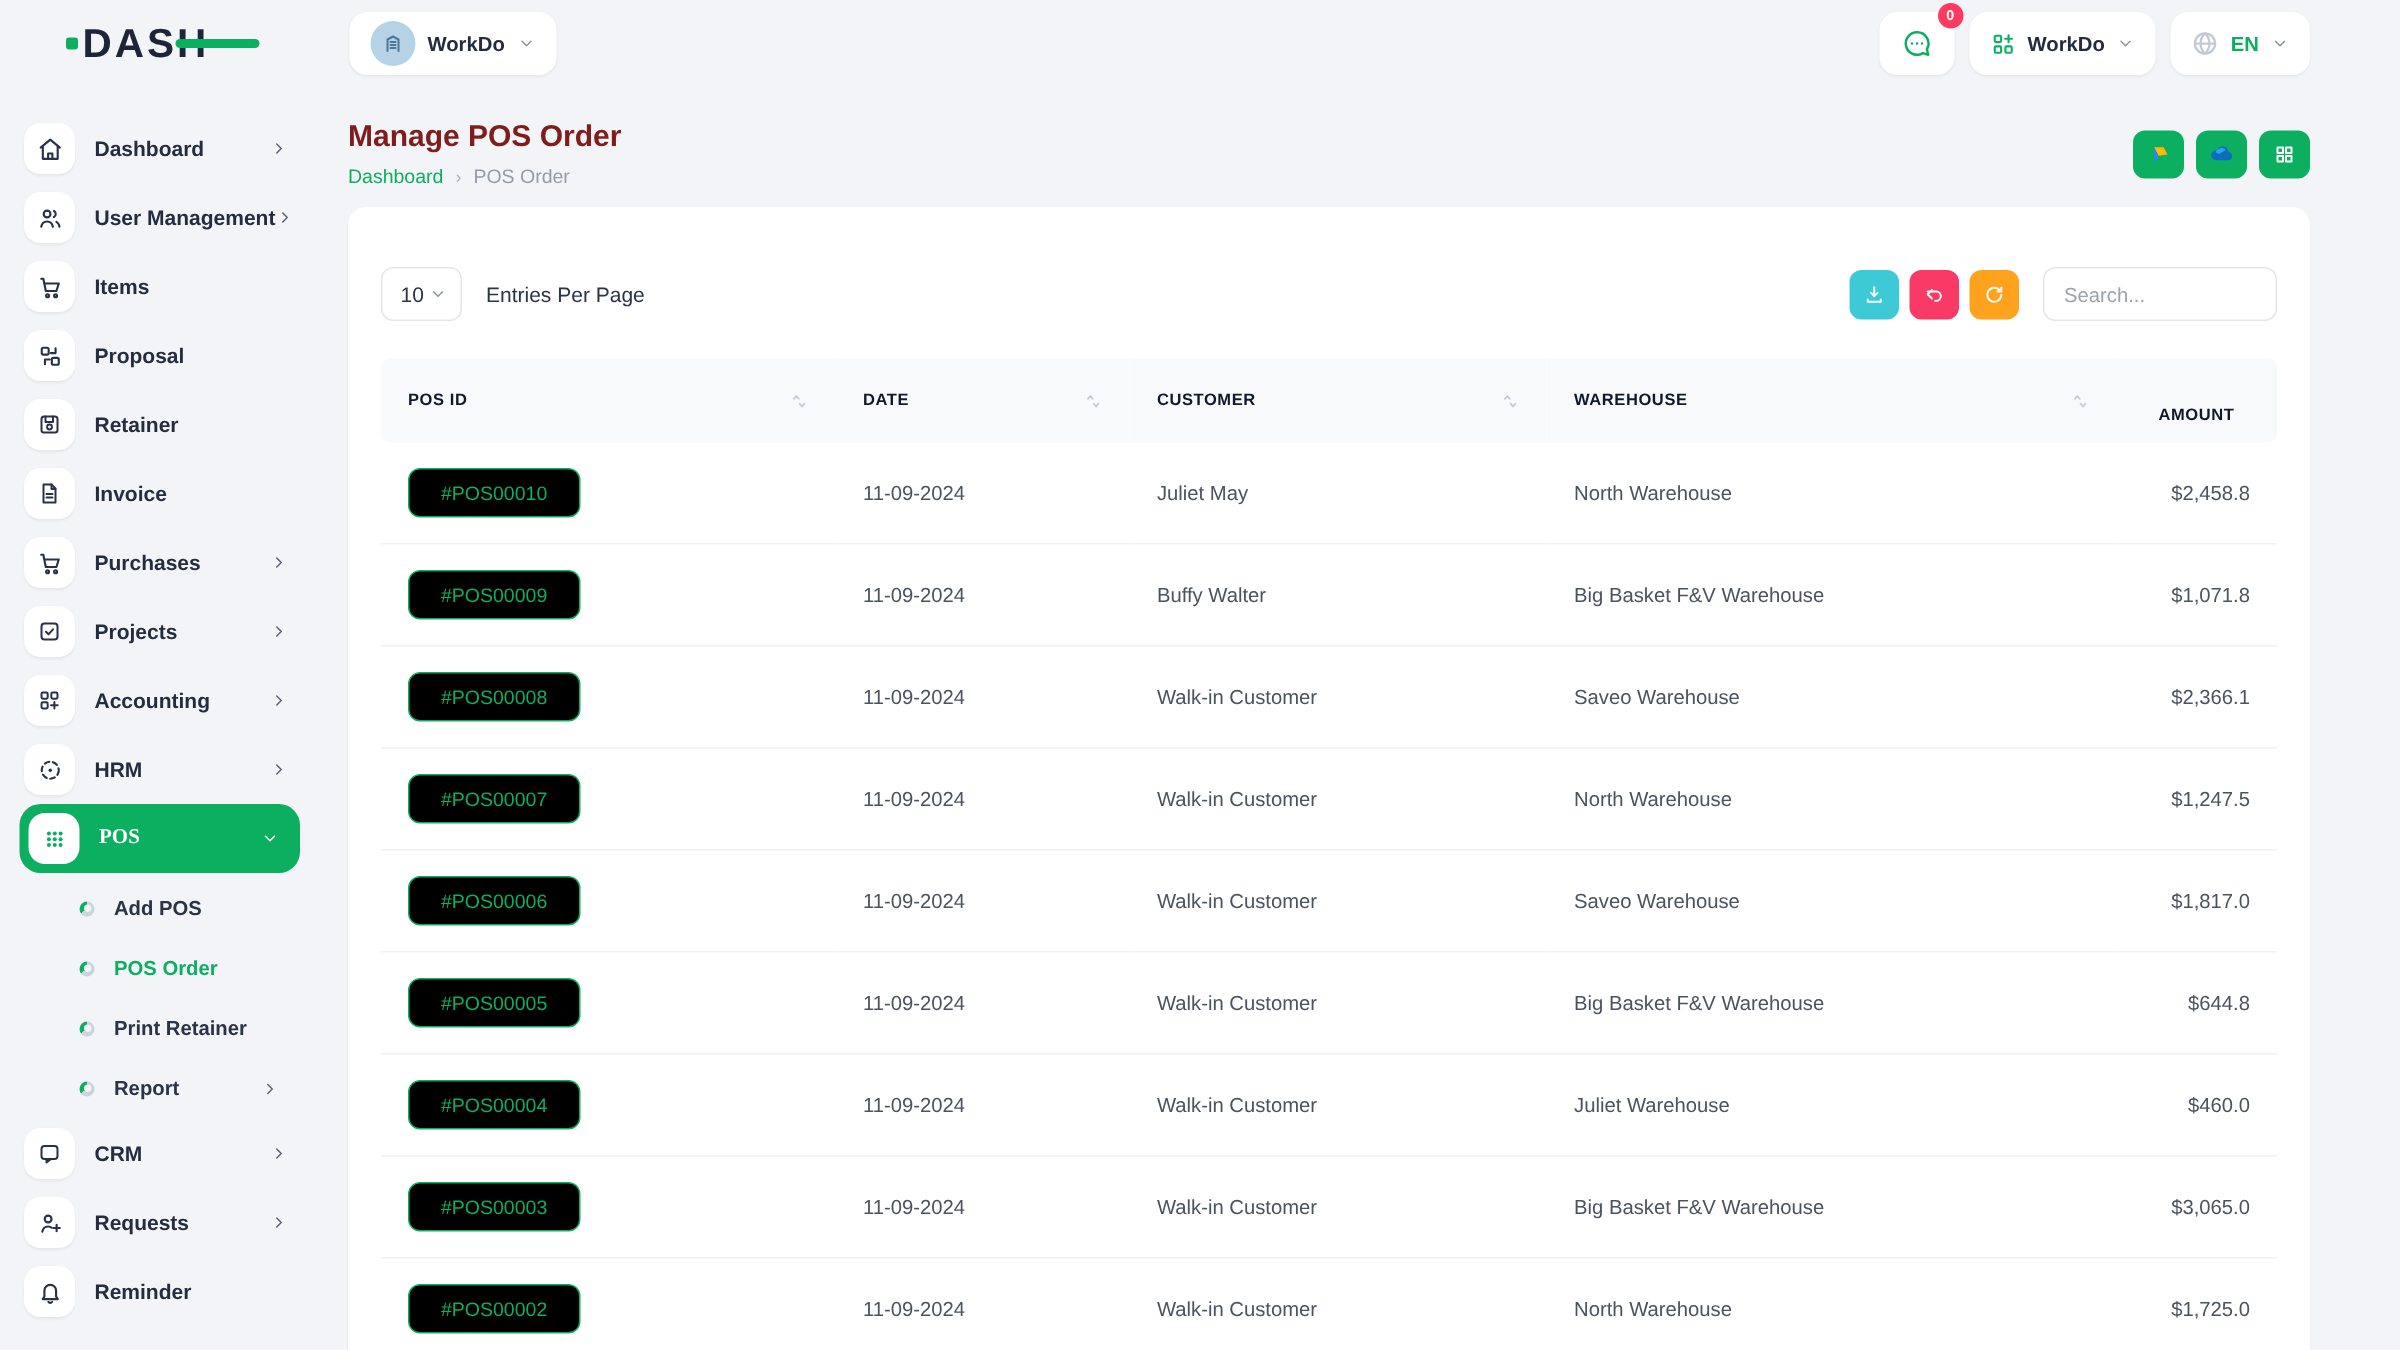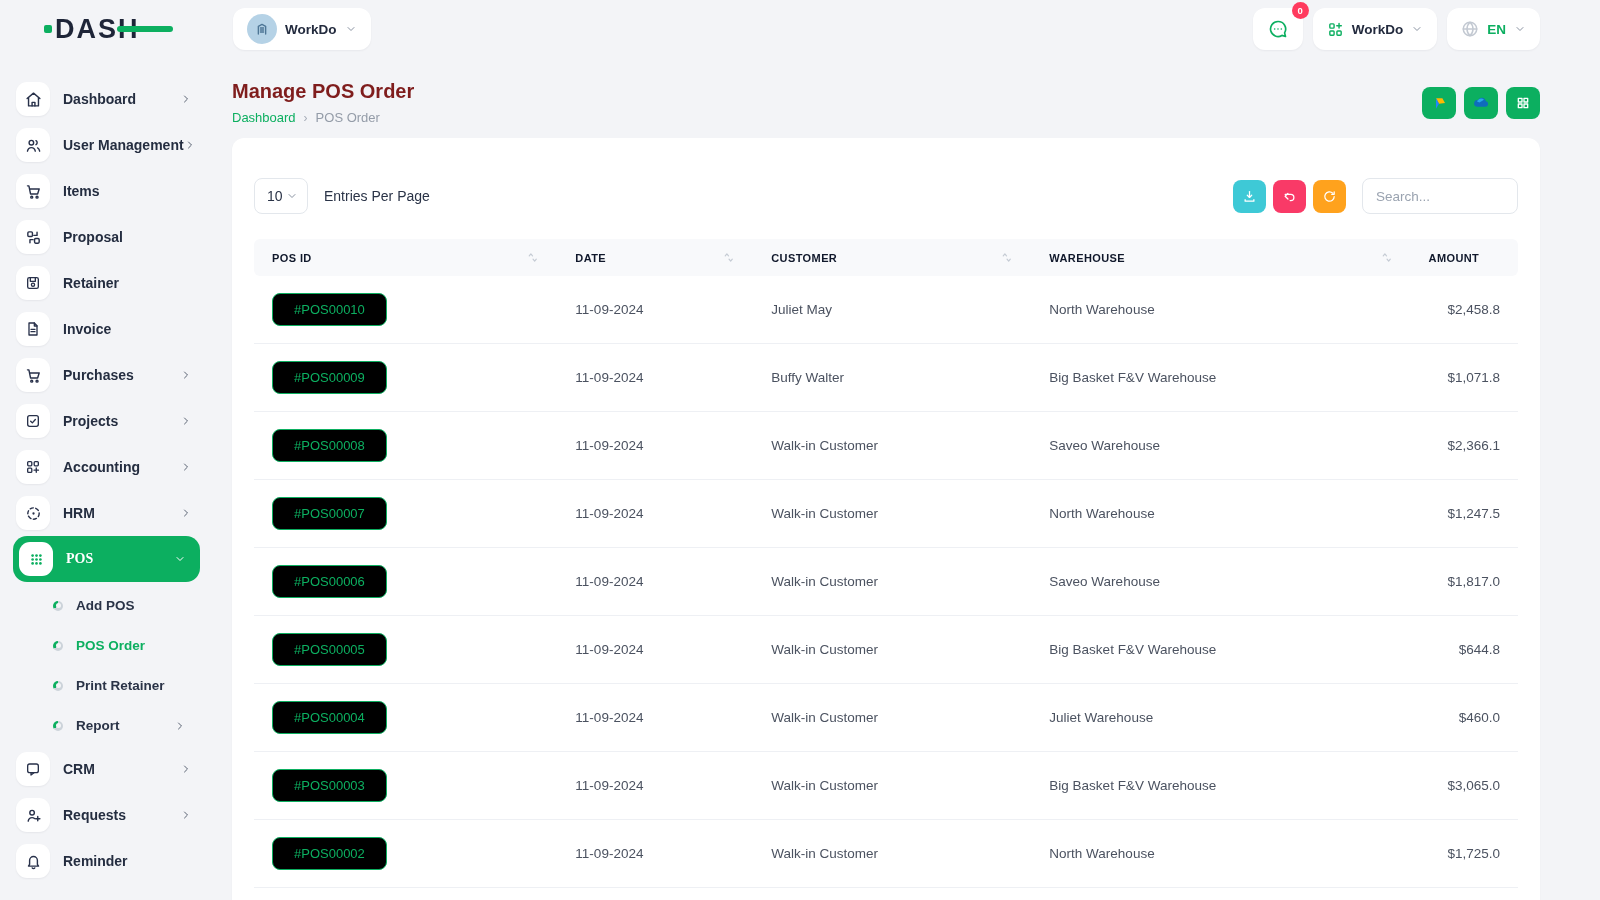--- a/index.html
+++ b/index.html
@@ -71,21 +71,21 @@
   .search-input { margin-left:9px; width:156px; height:36px; border:1px solid #e3e7ec; border-radius:8px; padding:12px 13px; font-size:13.5px; color:#2a3347; font-family:"Liberation Sans",sans-serif; outline:none; }
   .search-input::placeholder { color:#9aa3b0; }
 
   
   table { width:100%; border-collapse:collapse; margin-top:25px; }
   thead th { background:#f8f9fb; padding:12px 18px; font-size:11px; font-weight:700; letter-spacing:.4px; color:#10182b; text-align:left; cursor:pointer; }
   thead th:first-child { border-radius:6px 0 0 6px; }
   thead th:last-child { border-radius:0 6px 6px 0; }
   .th-in { display:flex; align-items:center; justify-content:space-between; }
   .sort-ico { color:#c5cbd4; }
-  th.right .th-in { justify-content:flex-start; }
+  th.right .th-in { justify-content:center;margin-top:20px; }
   tbody td { padding:17px 18px; font-size:13.5px; color:#4b5260; border-bottom:1px solid #eef0f4; }
   .right { text-align:right; }
   .pos-badge { display:inline-block; border:1px solid #0caf60; color:#0caf60; background:#000000; border-radius:8px; padding:8px 21px; font-size:13px; cursor:pointer; text-decoration:none; }
 </style>
 </head>
 <body>
 
 <div class="topbar">
   <div class="logo">
     <span class="logo-dot"></span>

